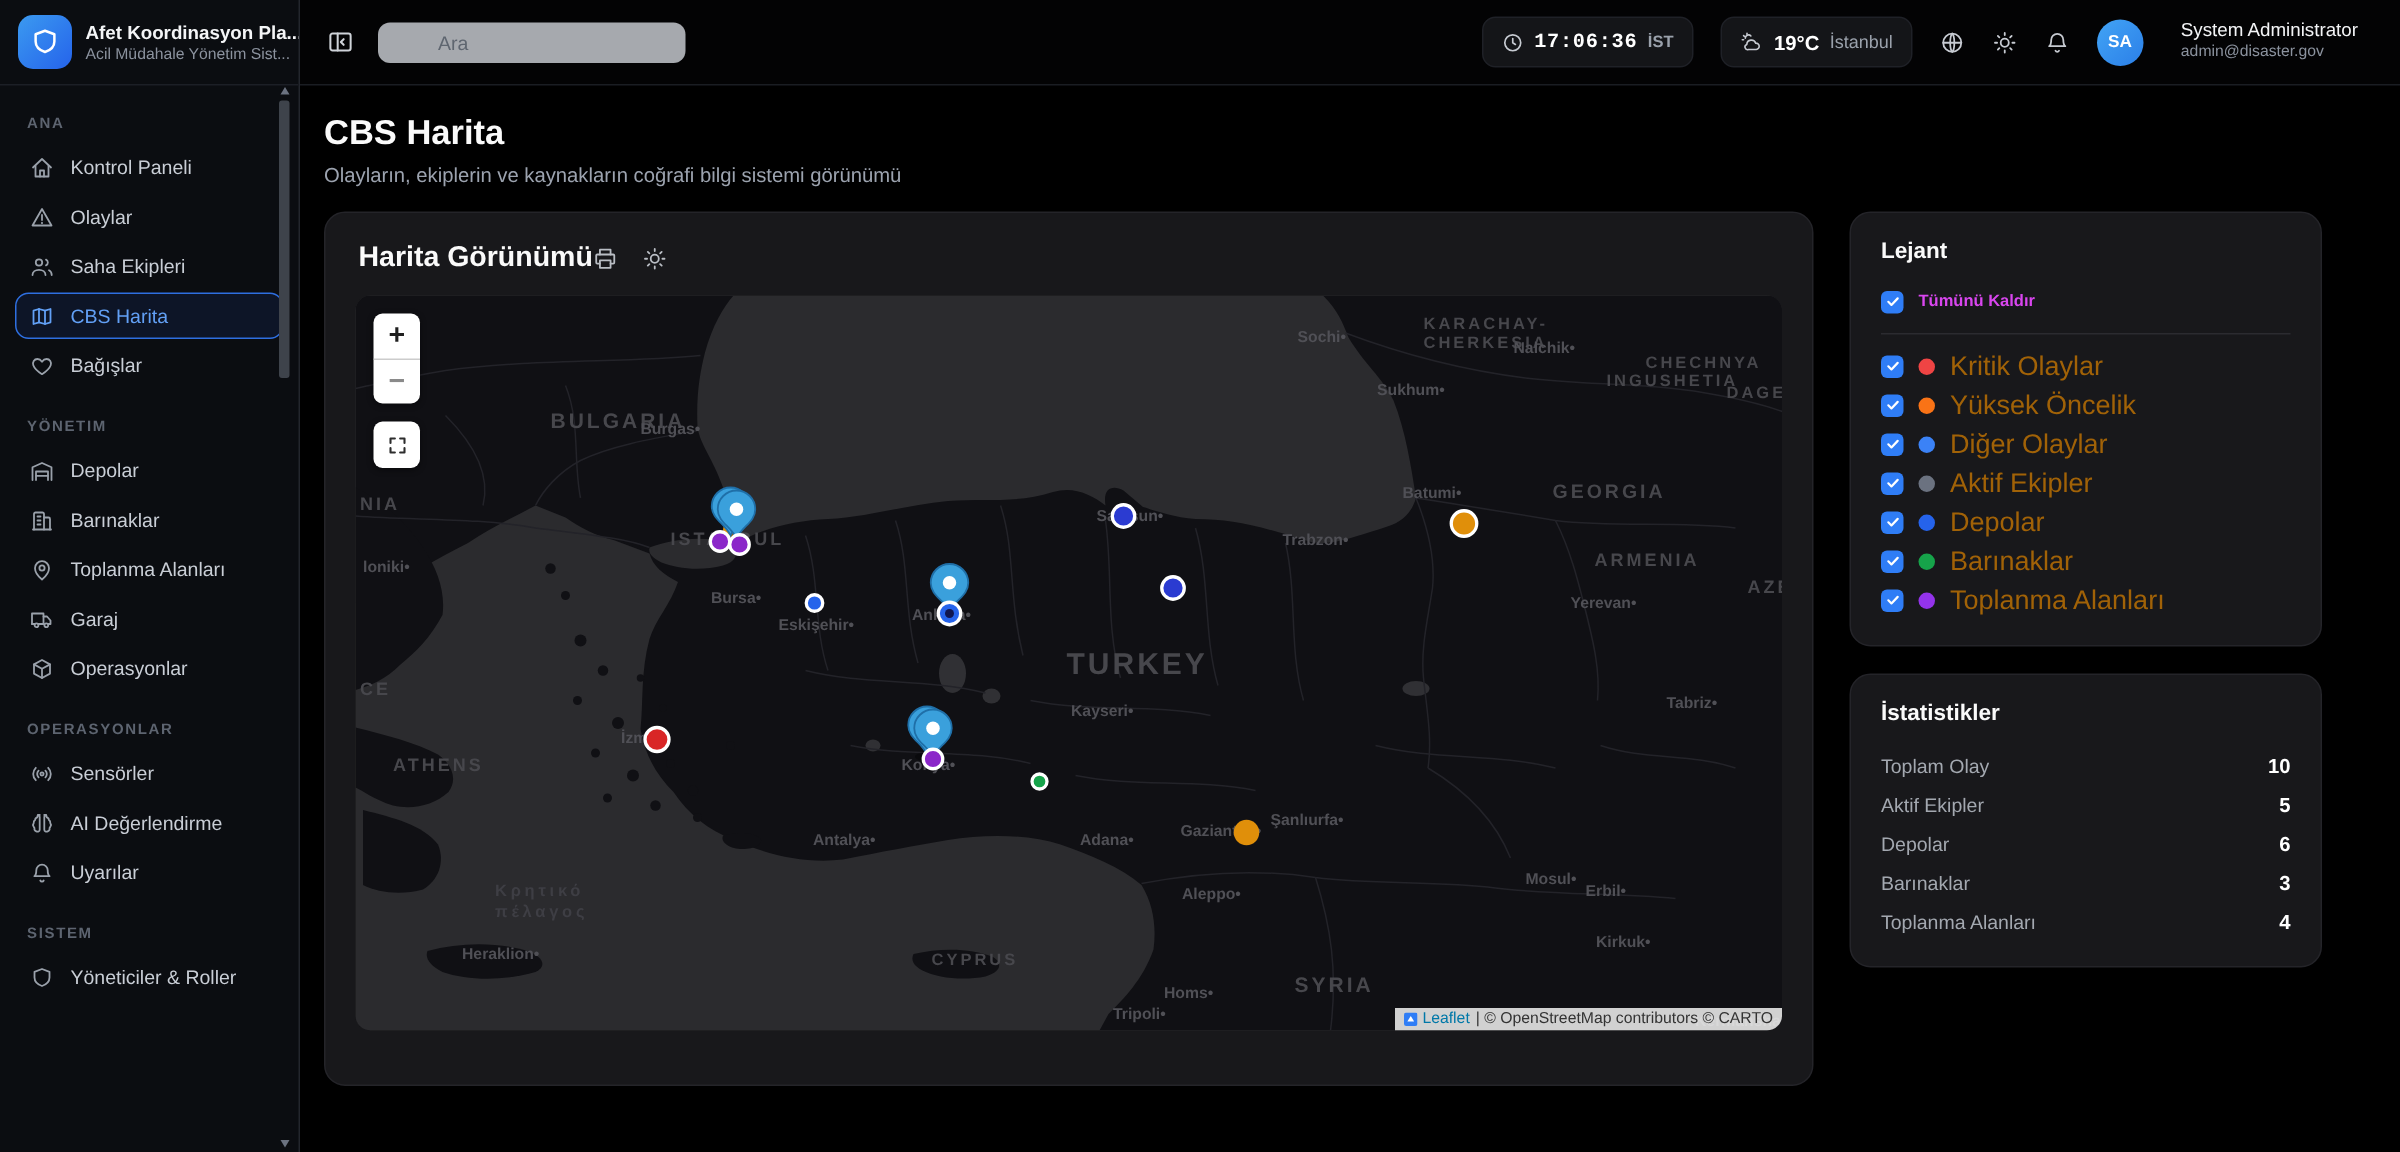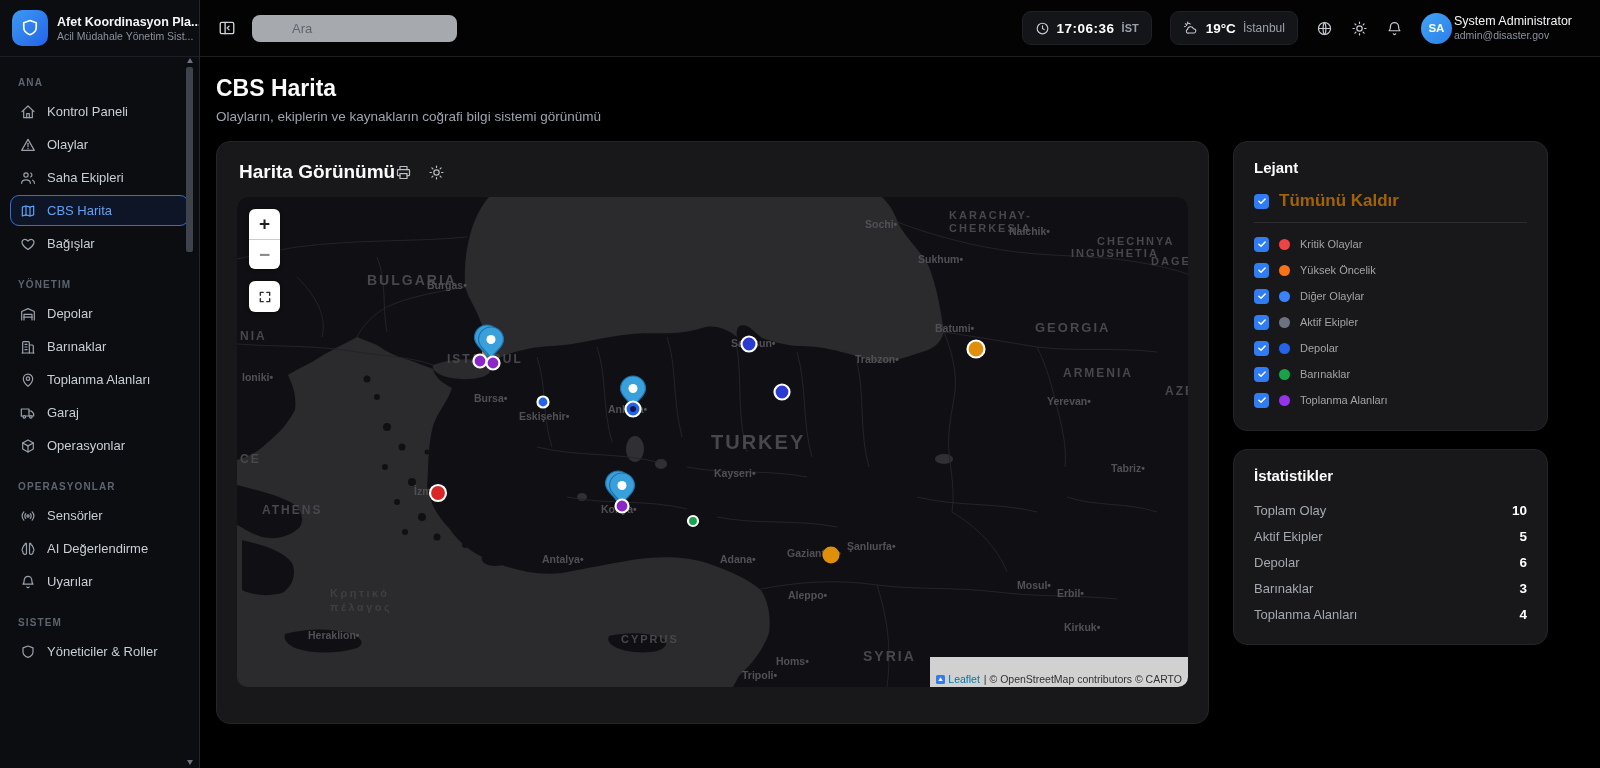--- a/index.html
+++ b/index.html
@@ -25,21 +25,21 @@
   .sb-thumb{position:absolute;top:9px;left:0;width:7px;height:185px;background:#3e434b;border-radius:2px}
 
   
   .main{flex:1;display:flex;flex-direction:column;min-width:0}
   .topbar{height:57px;background:#030304;border-bottom:1px solid #1a1d22;display:flex;align-items:center;padding:0 28px 0 18px;gap:16px}
   .tb-toggle{color:#cfd3d9;display:flex;cursor:pointer}
   .search{width:205px;height:27px;background:#a6a9ae;border:none;border-radius:8px;padding:0 12px 0 40px;font-size:13px;color:#2a2e35;outline:none}
   .search::placeholder{color:#5f6670}
   .tb-right{margin-left:auto;display:flex;align-items:center;gap:18px}
   .pill{display:flex;align-items:center;gap:7px;background:#141518;border:1px solid #1f2127;border-radius:9px;height:34px;padding:0 12px;color:#c6cad1}
-  .time-text{font-family:Liberation Sans, sans-serif;font-size:13.5px;font-weight:bold;color:#fff;letter-spacing:.5px}
+  .time-text{font-family:Liberation Mono, monospace;font-size:13.5px;font-weight:bold;color:#fff;letter-spacing:.5px}
   .tz{font-size:11px;color:#9aa1ab;font-weight:bold}
   .temp{font-size:13.5px;font-weight:bold;color:#fff}
   .city{font-size:12px;color:#9aa1ab}
   .tb-icon{color:#c6cad1;display:flex;cursor:pointer}
   .avatar{width:31px;height:31px;border-radius:50%;background:linear-gradient(135deg,#42a4f5,#2b7fe8);display:flex;align-items:center;justify-content:center;font-size:11.5px;font-weight:bold;color:#fff}
   .user-block{line-height:1.25}
   .user-name{font-size:12.5px;font-weight:normal;color:#f3f4f6}
   .user-email{font-size:10.5px;color:#8b929e}
 
   
@@ -54,33 +54,33 @@
   .map-actions span{display:flex;cursor:pointer}
   .map{position:relative;height:490px;margin:0 20px;border-radius:10px;overflow:hidden;background:#2b2b2e}
   .map svg.geo{position:absolute;inset:0;display:block}
   .lbl-country{fill:#47474c;font-weight:bold;letter-spacing:2px;font-family:"Liberation Sans",sans-serif}
   .lbl-city{fill:#50505६;fill:#505056;font-weight:bold;font-family:"Liberation Sans",sans-serif}
   .lbl-sea{fill:#3e3e44;letter-spacing:2.5px;font-weight:bold;font-family:"Liberation Sans",sans-serif}
   .lf-zoom{position:absolute;top:12px;left:12px;width:31px;background:#fff;border-radius:6px;box-shadow:0 1px 4px rgba(0,0,0,.45);overflow:hidden;z-index:5}
   .lf-btn{height:30px;display:flex;align-items:center;justify-content:center;font-size:19px;font-weight:bold;color:#1f1f1f;cursor:pointer}
   .lf-btn.minus{border-top:1px solid #ccc;color:#8a8a8a}
   .lf-full{position:absolute;top:84px;left:12px;width:31px;height:31px;background:#fff;border-radius:6px;display:flex;align-items:center;justify-content:center;color:#2d2d2d;box-shadow:0 1px 4px rgba(0,0,0,.45);cursor:pointer;z-index:5}
-  .attr{position:absolute;right:0;bottom:0;background:rgba(236,236,236,.88);font-size:10.5px;color:#333;padding:16px 6px 2px;display:flex;gap:4px;align-items:center;z-index:5}
+  .attr{position:absolute;right:0;bottom:0;background:rgba(236,236,236,.88);font-size:10.5px;color:#333;padding:1px 6px 2px;display:flex;gap:4px;align-items:center;z-index:5}
   .attr .lf-link{color:#0078a8;display:flex;align-items:center;gap:3px}
 
   
   .right-col{width:315px;min-width:315px;display:flex;flex-direction:column;gap:18px}
   .panel{background:#18181b;border:1px solid #242429;border-radius:14px;padding:17px 20px}
   .panel-title{font-size:15px;font-weight:bold;color:#fafafa;margin-bottom:13px}
   .leg-row{display:flex;align-items:center;gap:10px;height:26px}
   .leg-row.master{height:24px}
-  .leg-row.master .leg-label{font-weight:bold;font-size:17px;color:#a16207}
+  .leg-row.master .leg-label{font-weight:bold;font-size:11px;color:#d946ef}
   .cbx{width:15px;height:15px;min-width:15px;border-radius:4px;background:#2f7df6;display:flex;align-items:center;justify-content:center;cursor:pointer}
   .dot{width:11px;height:11px;min-width:11px;border-radius:50%}
-  .leg-label{font-size:11px;color:#a3a3a3}
+  .leg-label{font-size:18px;color:#a16207}
   .divider{border:none;border-top:1px solid #2b2b30;margin:9px 0 8px}
   .stat-row{display:flex;justify-content:space-between;align-items:center;height:26px}
   .stat-label{font-size:13px;color:#a3a8b0}
   .stat-value{font-size:13.5px;font-weight:bold;color:#fff}
 </style>
 </head>
 <body>
 
 <aside class="sidebar">
   <div class="sb-head">
@@ -285,21 +285,21 @@
             <circle cx="12" cy="12" r="3.8"></circle>
             <path d="M12 2.8v2M12 19.2v2M2.8 12h2M19.2 12h2M5.5 5.5l1.4 1.4M17.1 17.1l1.4 1.4M18.5 5.5l-1.4 1.4M6.9 17.1l-1.4 1.4"></path>
           </svg>
       </span>
       <span class="tb-icon">
         <svg width="17" height="17" viewBox="0 0 24 24" fill="none" stroke="currentColor" stroke-width="1.7" stroke-linecap="round" stroke-linejoin="round">
             <path d="M6.3 9.3a5.7 5.7 0 0 1 11.4 0c0 4.6 1.9 5.9 1.9 5.9H4.4s1.9-1.3 1.9-5.9z"></path>
             <path d="M10.3 19.5a1.9 1.9 0 0 0 3.4 0"></path>
           </svg>
       </span>
-      <div style="display:flex;align-items:center;gap:2px">
+      <div style="display:flex;align-items:flex-start;gap:25px">
         <div class="avatar">SA</div>
         <div class="user-block">
           <div class="user-name">System Administrator</div>
           <div class="user-email">admin@disaster.gov</div>
         </div>
       </div>
     </div>
   </div>
 
   <div class="content">

